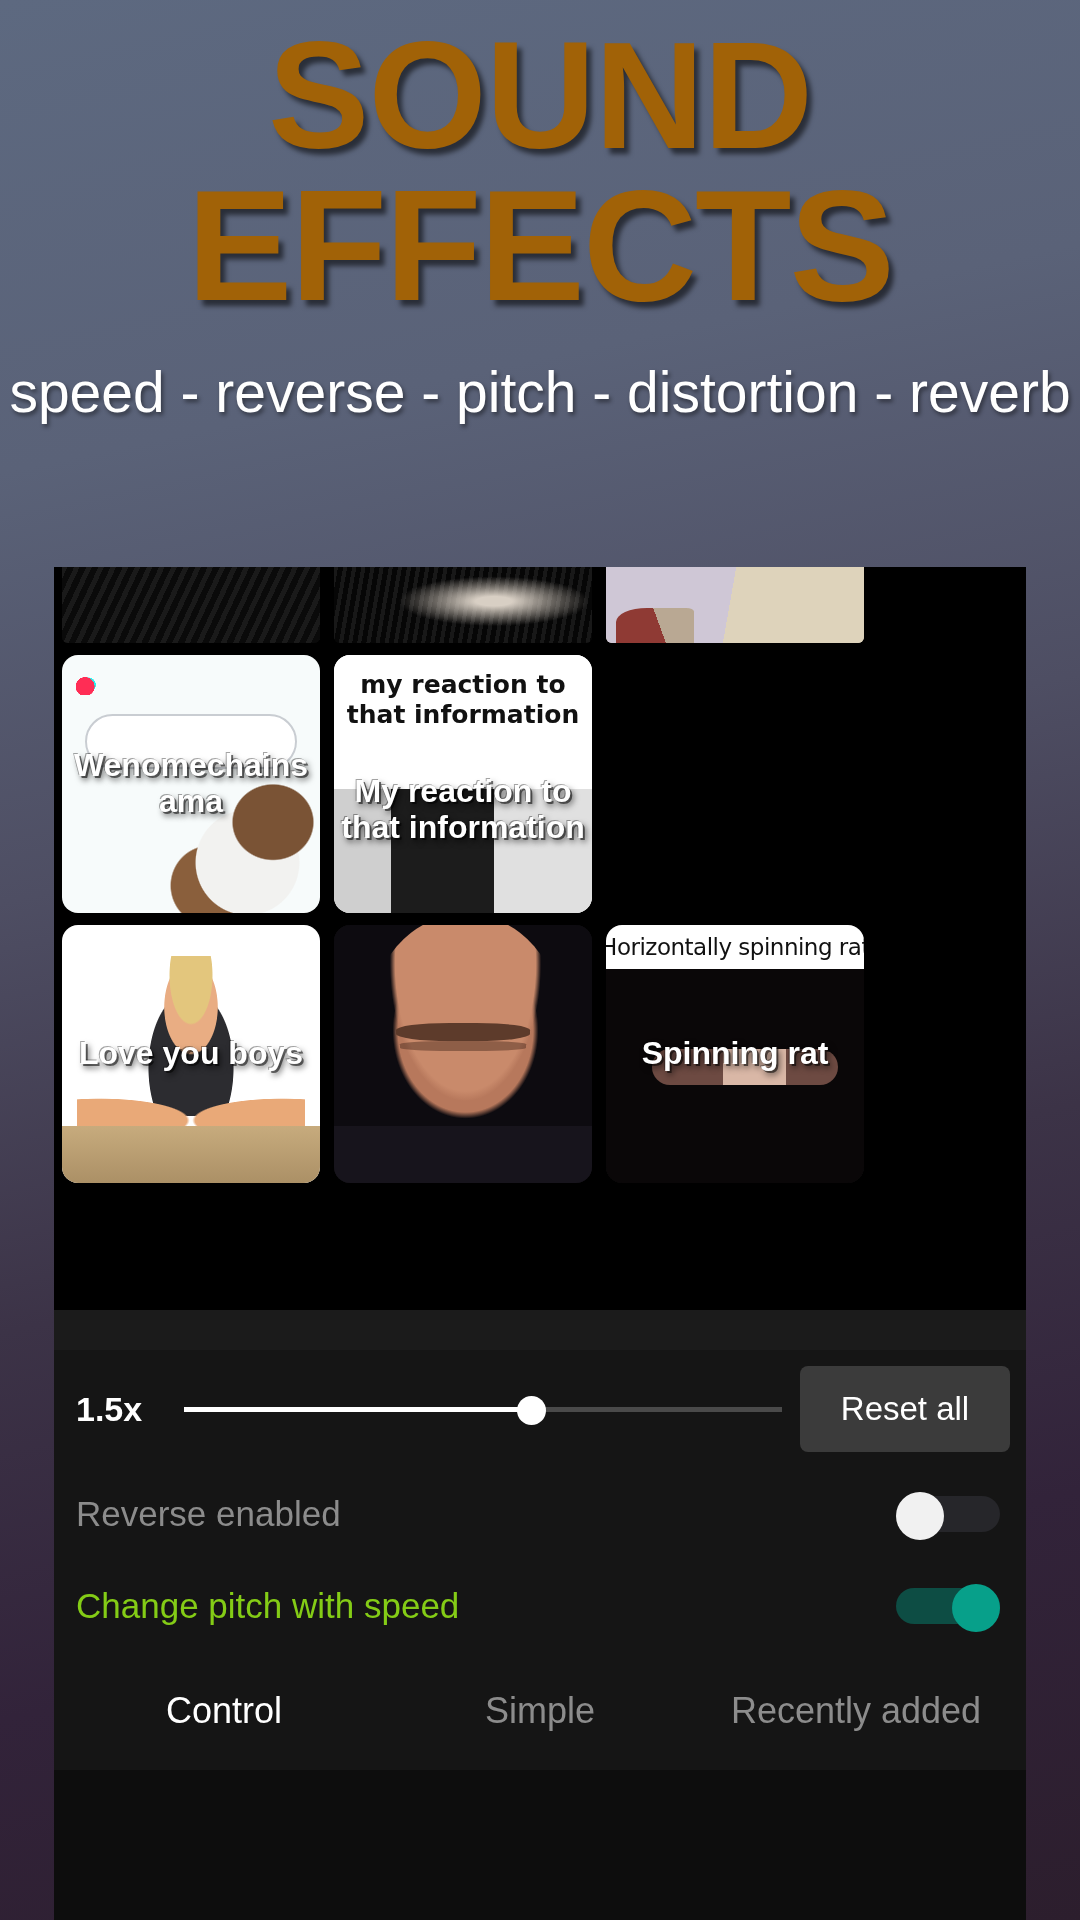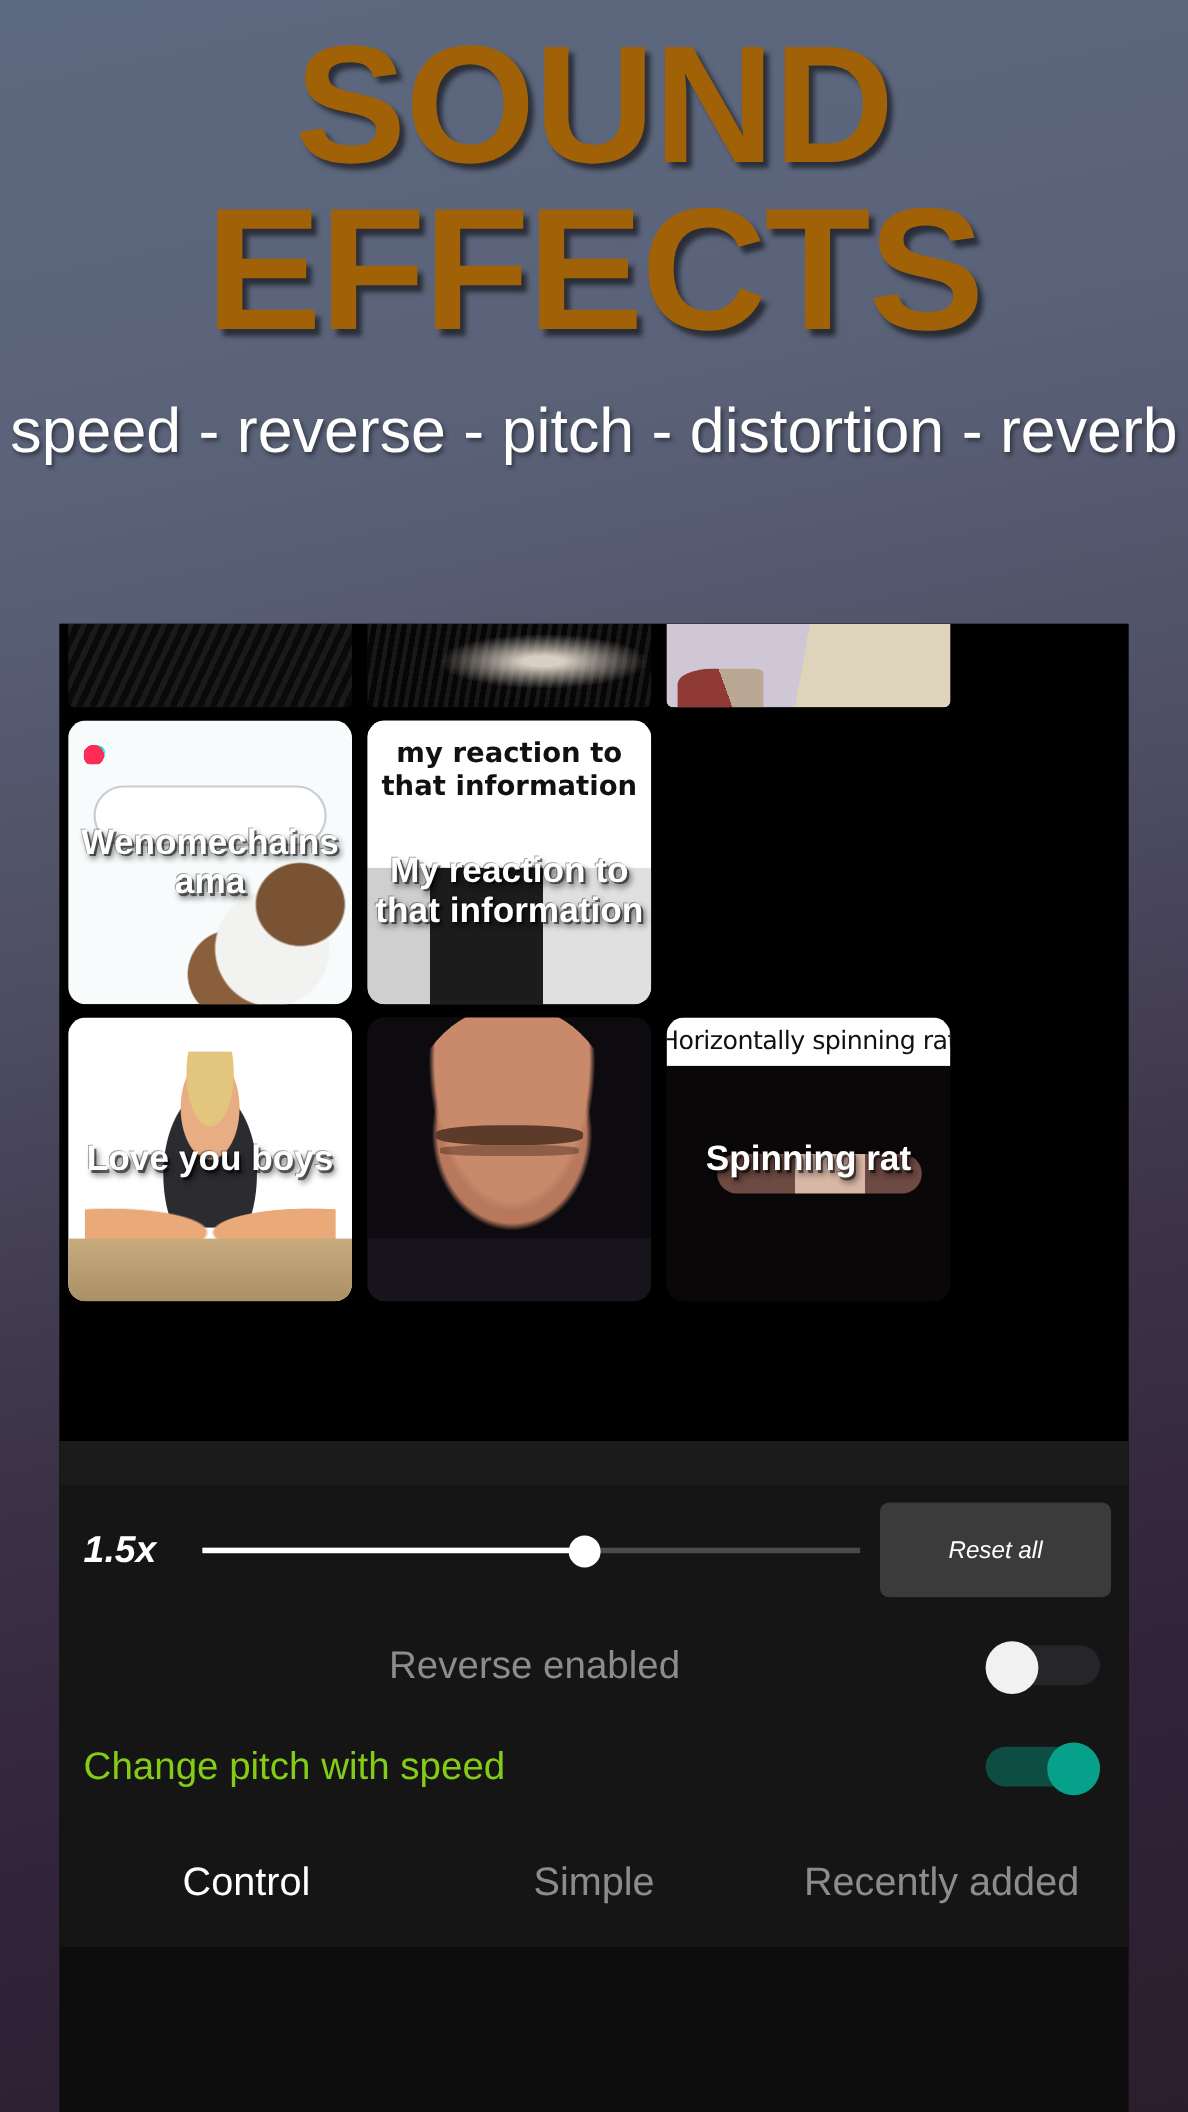--- a/index.html
+++ b/index.html
@@ -163,37 +163,37 @@
   .panel { background:#151515; }
   .strip { height:40px; background:#1b1b1b; }
 
   .tabs { display:flex; height:86px; background:#3d3d3d; }
   .tab {
     flex:1; display:flex; align-items:center; justify-content:center;
     color:#ffffff; font-size:33px;
   }
   .tab.active { background:#8a8a8a; flex:0 0 220px; }
 
-  .rowslider { display:flex; align-items:center; height:118px; padding:0 0 0 22px; background:#151515;font-style:italic; }
+  .rowslider { display:flex; align-items:center; height:118px; padding:0 0 0 22px; background:#151515; }
   .speedval { color:#ffffff; font-size:34px; font-weight:700; width:108px; }
   .slider { position:relative; flex:1; height:30px; margin-right:18px; }
   .slider .track { position:absolute; top:13px; left:0; right:0; height:5px; background:#4a4a4a; }
   .slider .fill  { position:absolute; top:13px; left:0; width:58%; height:5px; background:#ffffff; }
   .slider .thumb { position:absolute; top:2px; left:58%; width:29px; height:29px; margin-left:-14px;
      background:#ffffff; border-radius:50%; }
   .resetbtn {
     width:210px; height:86px; margin-right:16px;
     background:#3b3b3b; border-radius:8px;
     display:flex; align-items:center; justify-content:center;
-    color:#ffffff; font-size:22px;
+    color:#ffffff; font-size:33px;
   }
 
   .togglerow { display:flex; align-items:center; height:92px; padding:0 26px 0 22px; background:#151515; }
   .togglerow .tlabel { flex:1; font-size:35px; }
-  .tlabel.off { color:#8c8c8c;text-align:center; }
+  .tlabel.off { color:#8c8c8c; }
   .tlabel.on  { color:#84cc16; }
   .switch { position:relative; width:104px; height:44px; }
   .switch .strack { position:absolute; top:4px; left:0; width:104px; height:36px; border-radius:20px; }
   .switch .sknob  { position:absolute; top:0; width:48px; height:48px; border-radius:50%; }
   .switch.off .strack { background:#26262a; }
   .switch.off .sknob  { left:0; background:#f1f1f1; }
   .switch.on  .strack { background:#0d4d44; }
   .switch.on  .sknob  { left:56px; background:#07a08a; }
 
   .bottomnav { display:flex; align-items:center; height:118px; background:#151515; padding:0 18px;gap:12px; }

